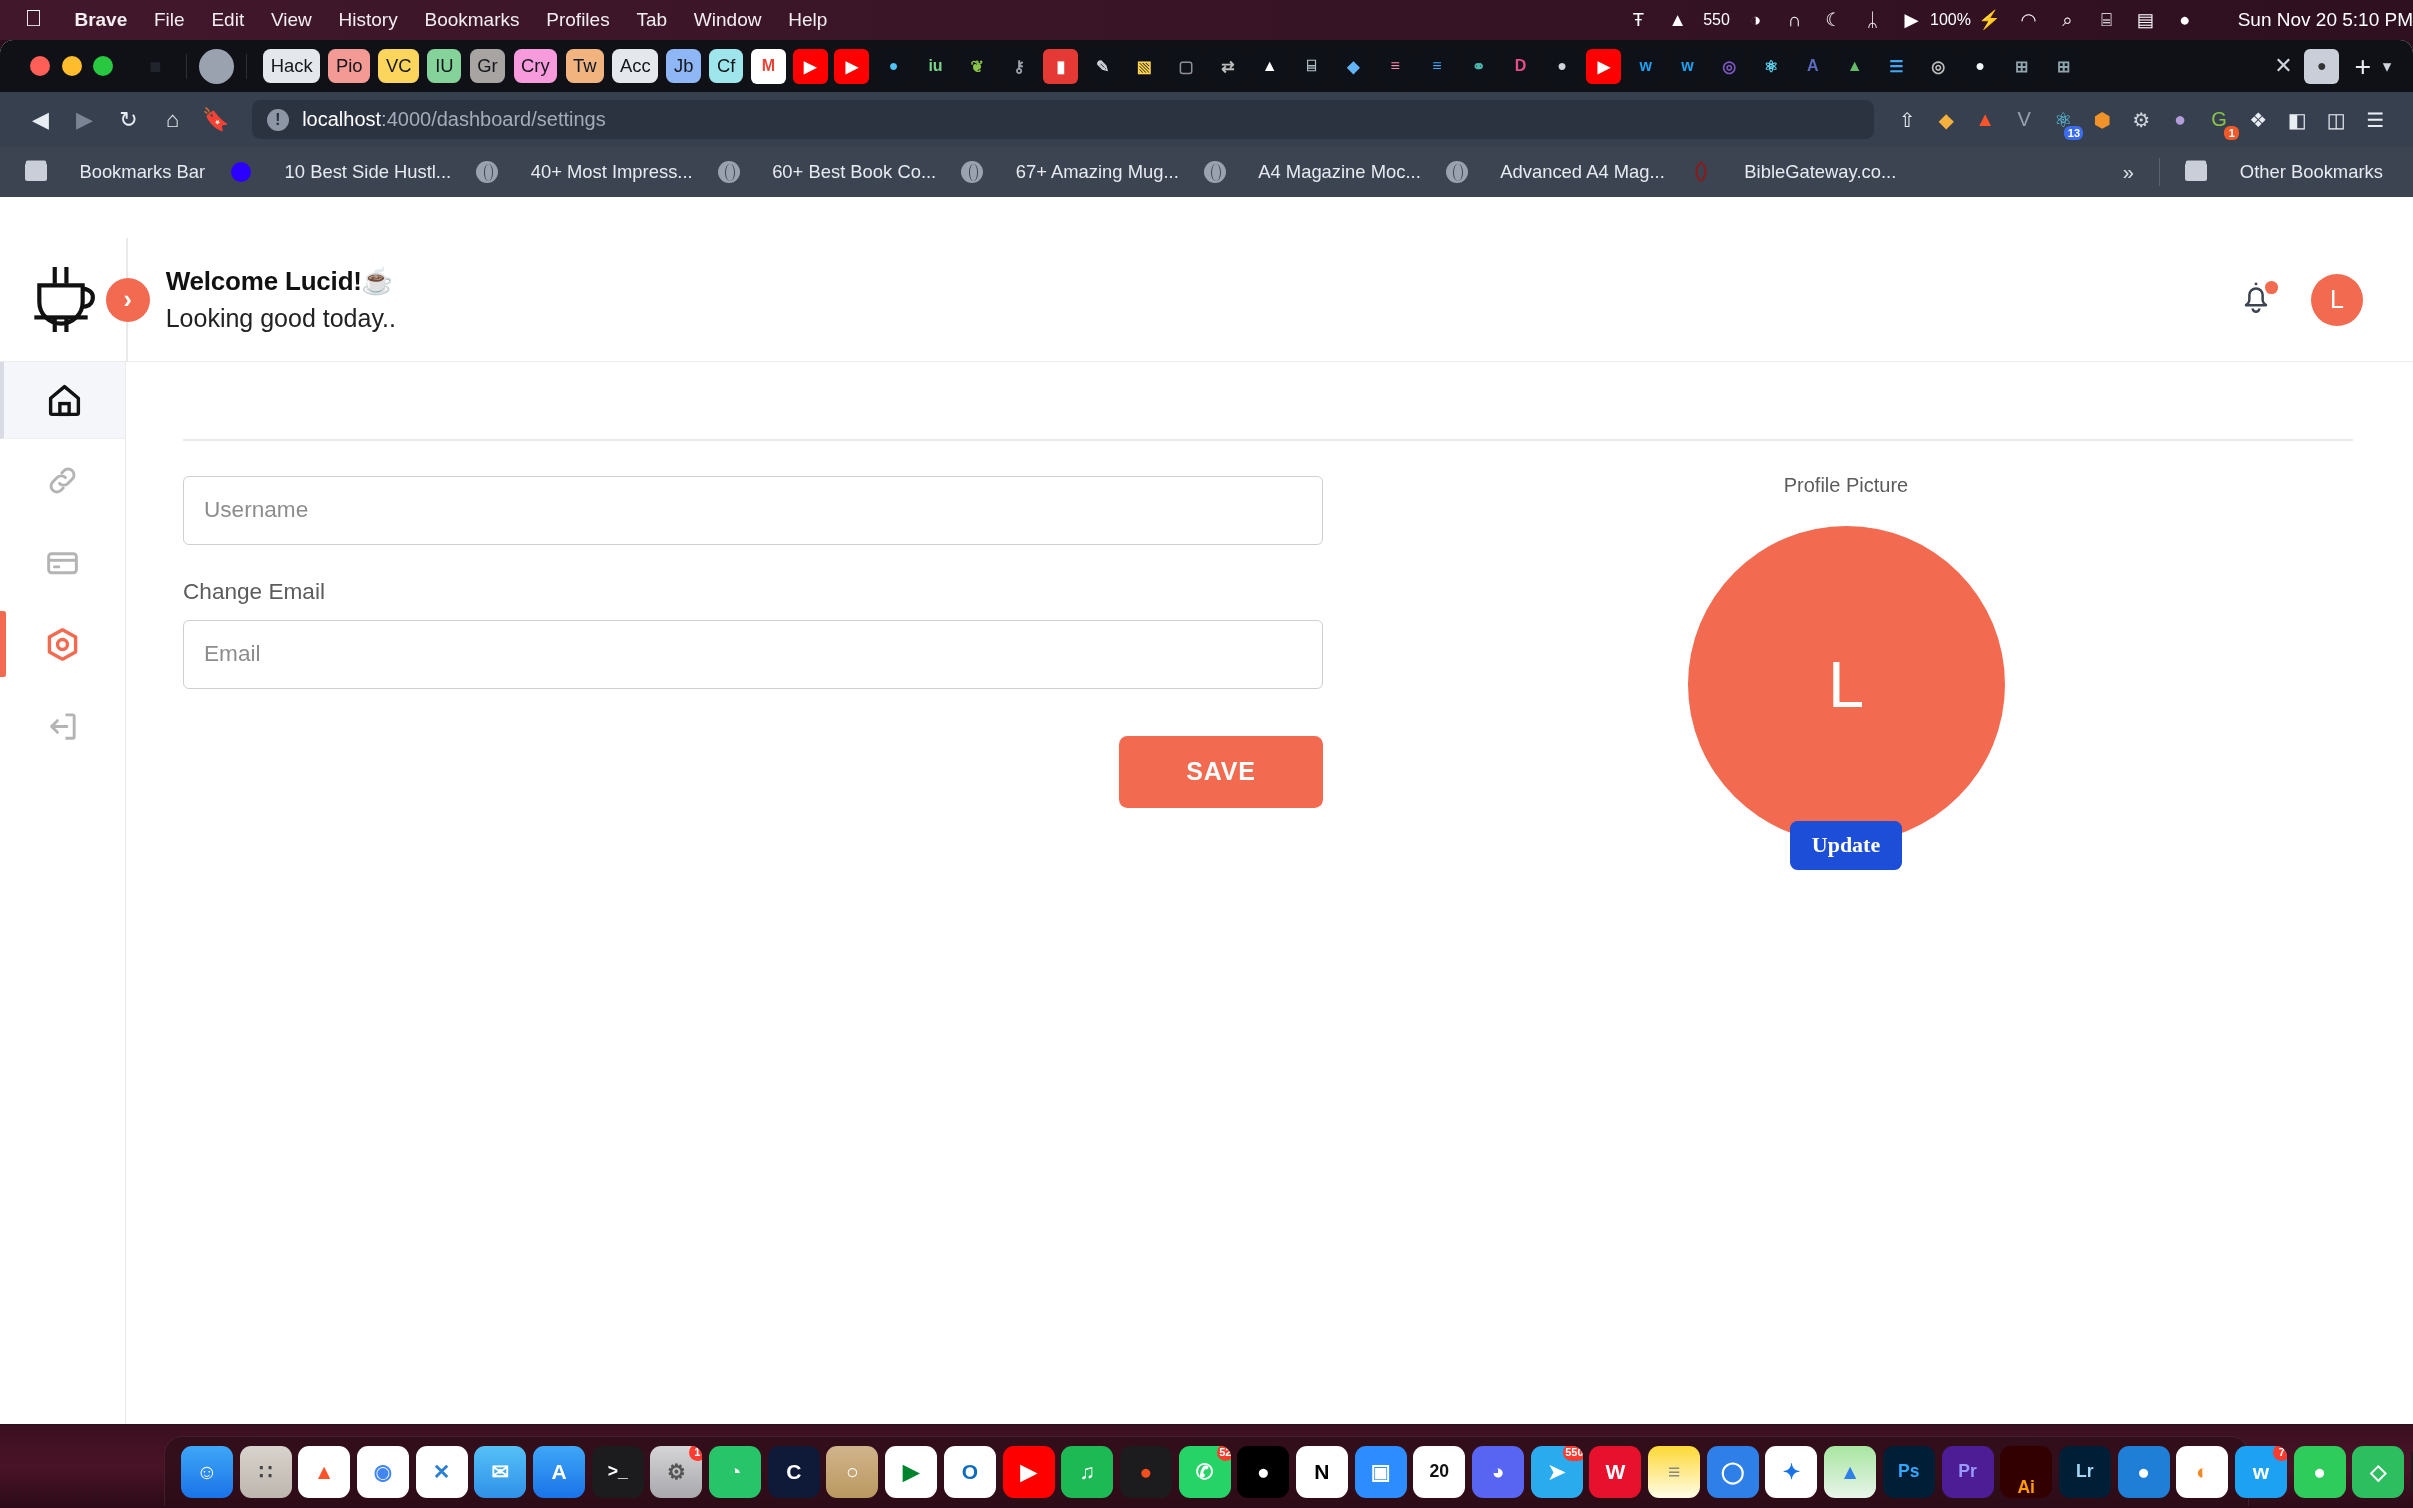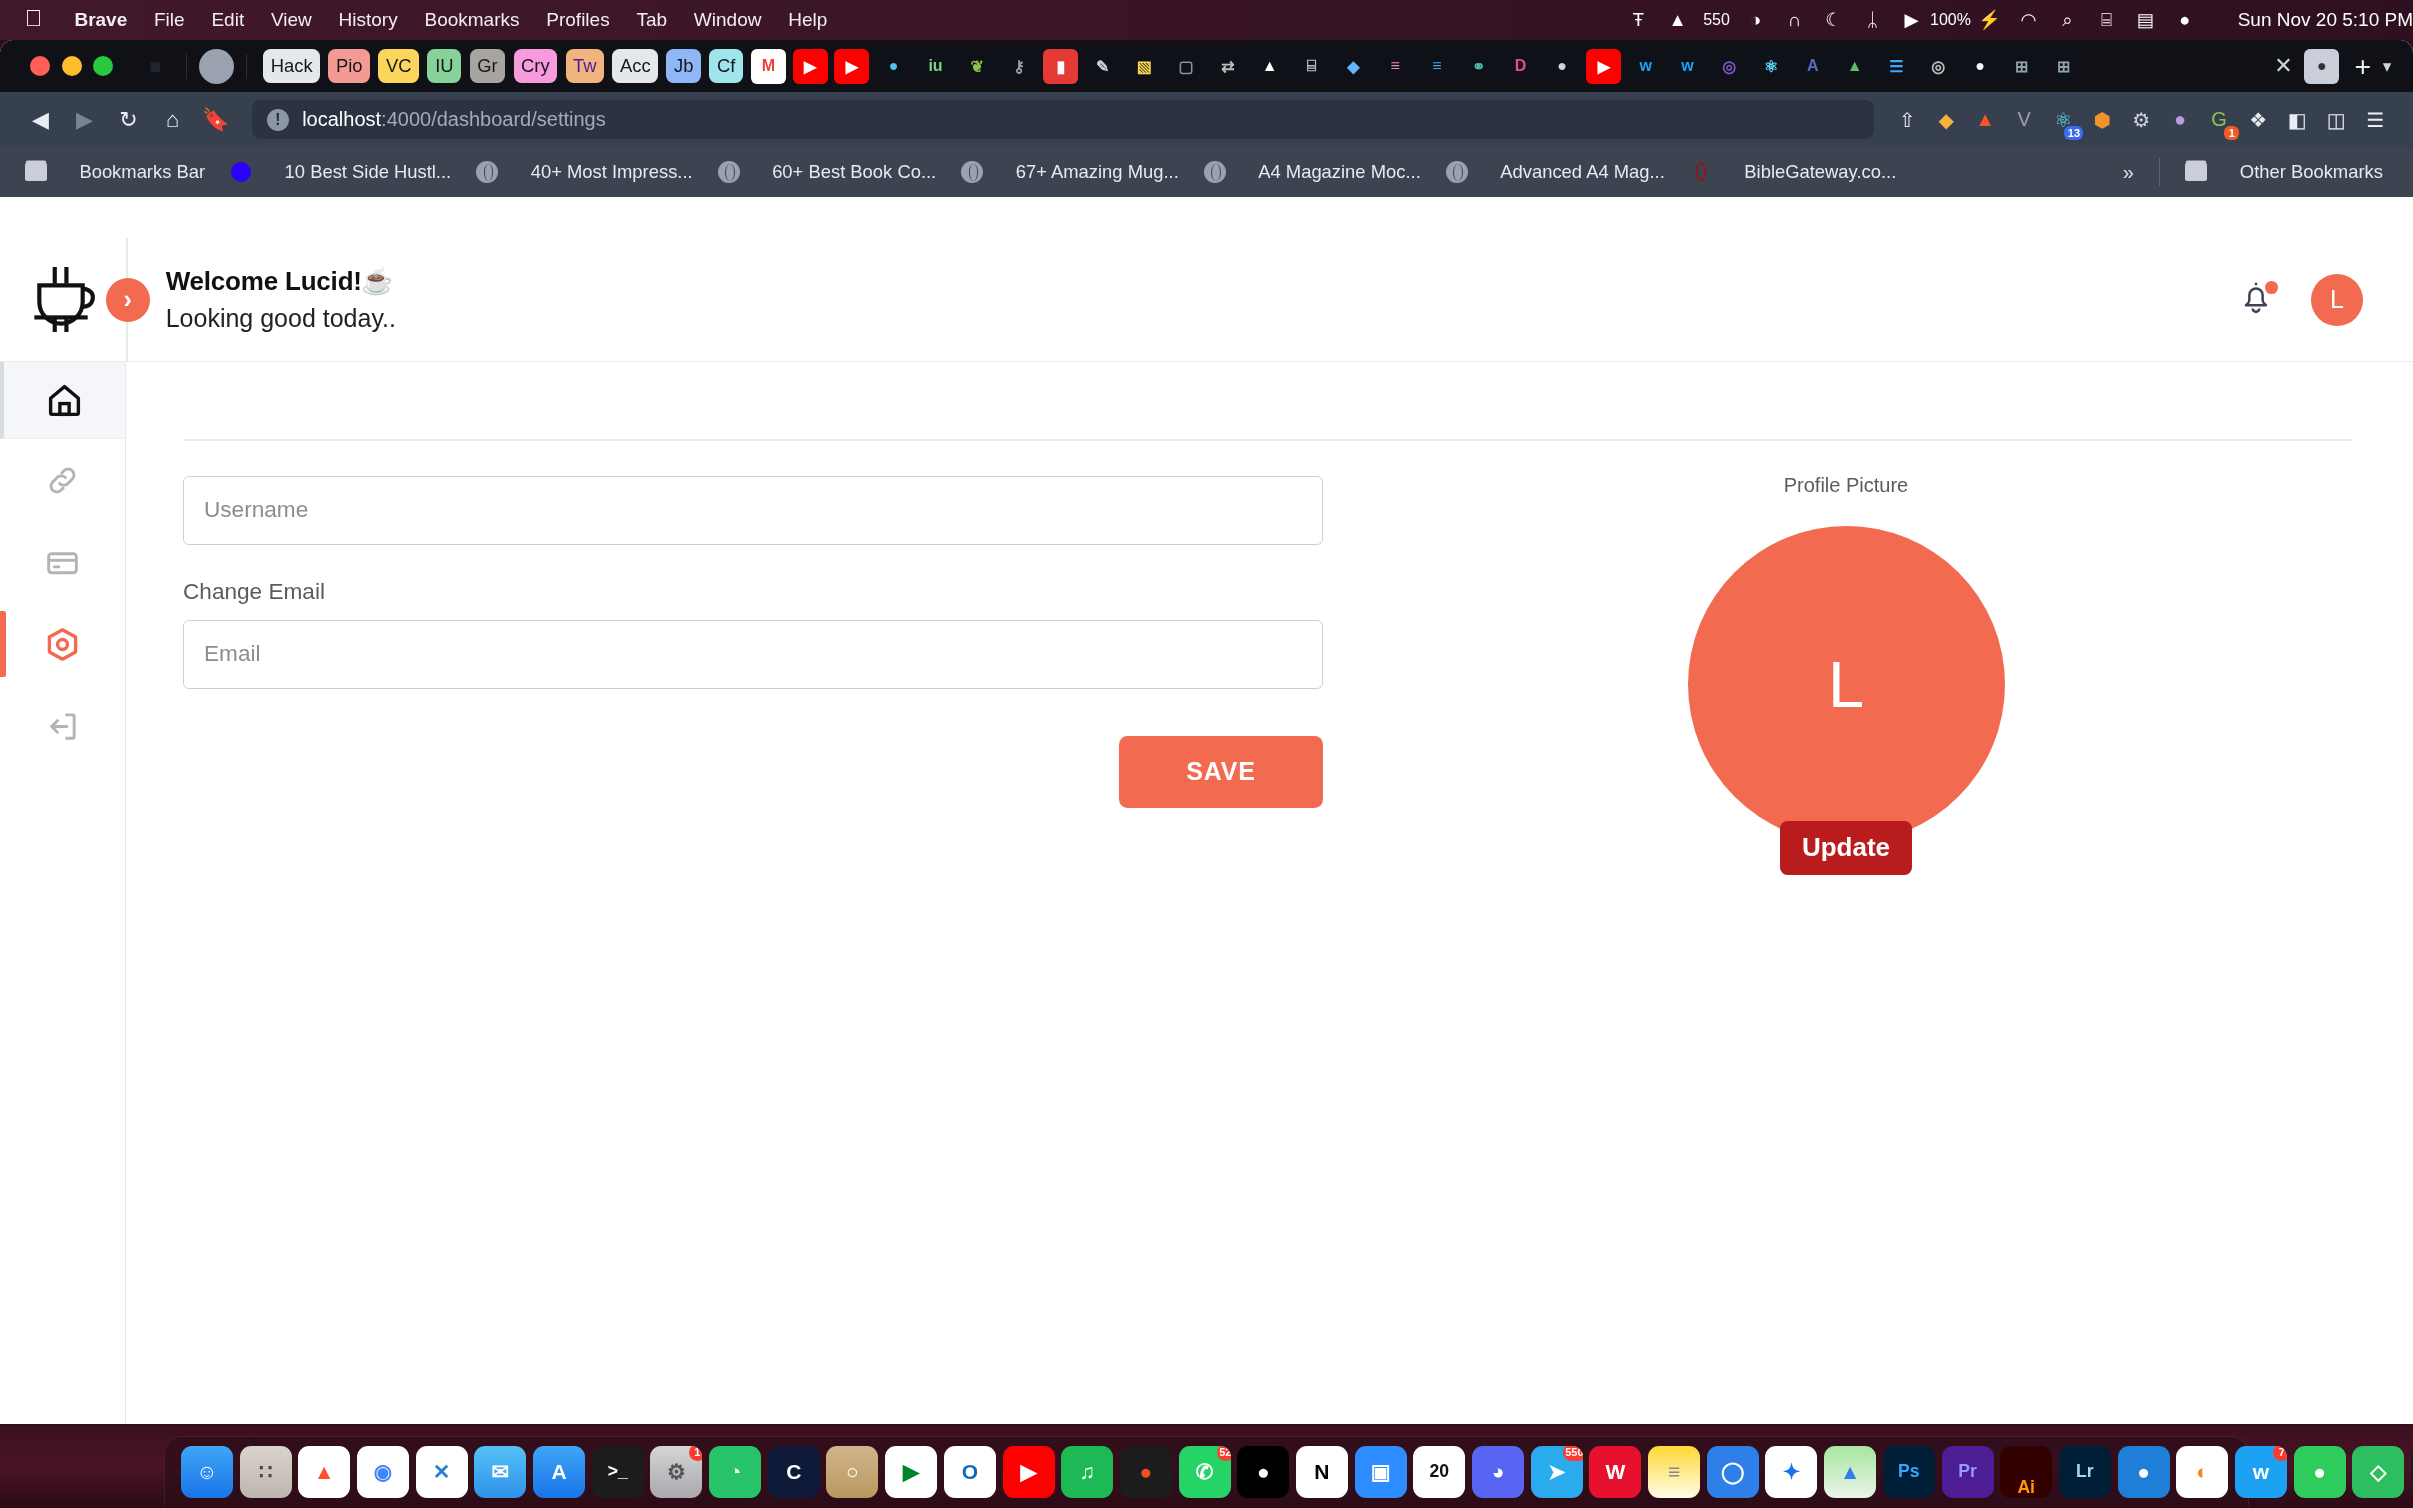--- a/index.html
+++ b/index.html
@@ -199,23 +199,23 @@
     font-family: "Liberation Sans", sans-serif; cursor: pointer;
   }
   #rightcol { flex: 1; display: flex; flex-direction: column; align-items: center; }
   #pplabel { font-size: 20px; color: #5c5c5c; margin-top: -1.7px; }
   #ppcircle {
     width: 317px; height: 317px; border-radius: 50%; background: #f26a4f;
     margin-top: 28.5px; display: flex; align-items: center; justify-content: center;
     color: #fff; font-size: 65px; font-weight: 400;
   }
   #updatebtn {
-    margin-top: -22px; background: #b91c1c; color: #fff; border: none;
-    border-radius: 7.5px; padding: 11.7px 22px; font-size: 26px; font-weight: bold;
-    font-family: Liberation Sans, sans-serif; cursor: pointer;
+    margin-top: -22px; background: #1d4ed8; color: #fff; border: none;
+    border-radius: 7.5px; padding: 11.7px 22px; font-size: 22px; font-weight: bold;
+    font-family: Liberation Serif, serif; cursor: pointer;
   }
 
   
   #desktopstrip {
     position: absolute; left: 0; top: 1425px; width: 2413px; height: 84px;
     background: linear-gradient(180deg,#3a1020 0%, #4a1327 50%, #2a0a16 100%);
   }
   #dock {
     position: absolute; left: 164px; top: 1436px; width: 2085px; height: 70px;
     background: rgba(45,12,24,.72); border-radius: 18.4px 18.4px 0 0;
@@ -281,21 +281,21 @@
     <div class="tsep"></div>
     <div style="width:35px;height:35px;border-radius:50%;background:#9aa2b0;position:relative;flex:none"></div>
     <div class="tsep"></div>
     <div id="tabgroups" style="display:flex;align-items:center">
         <div class="tgroup" style="background: rgb(228, 231, 236); color: rgb(21, 23, 28);">Hack</div>
         <div class="tgroup" style="background: rgb(244, 154, 149); color: rgb(21, 23, 28);">Pio</div>
         <div class="tgroup" style="background: rgb(252, 214, 92); color: rgb(21, 23, 28);">VC</div>
         <div class="tgroup" style="background: rgb(133, 211, 154); color: rgb(21, 23, 28);">IU</div>
         <div class="tgroup" style="background: rgb(167, 164, 161); color: rgb(21, 23, 28);">Gr</div>
         <div class="tgroup" style="background: rgb(247, 155, 220); color: rgb(21, 23, 28);">Cry</div>
-        <div class="tgroup" style="background: rgb(242, 180, 126); color: #4c1d95;">Tw</div>
+        <div class="tgroup" style="background: rgb(242, 180, 126); color: #0f172a;">Tw</div>
         <div class="tgroup" style="background: rgb(228, 231, 236); color: rgb(21, 23, 28);">Acc</div>
         <div class="tgroup" style="background: rgb(143, 183, 245); color: rgb(21, 23, 28);">Jb</div>
         <div class="tgroup" style="background: rgb(158, 229, 236); color: rgb(21, 23, 28);">Cf</div>
       </div>
     <div id="tablist" style="display:flex;align-items:center;flex:1;min-width:0;overflow:hidden">
         <div class="tabicon" style="background: rgb(255, 255, 255); color: rgb(234, 67, 53);">M</div>
         <div class="tabicon" style="background: rgb(255, 0, 0); color: rgb(255, 255, 255);">▶</div>
         <div class="tabicon" style="background: rgb(255, 0, 0); color: rgb(255, 255, 255);">▶</div>
         <div class="tabicon" style="background: rgb(14, 17, 23); color: rgb(79, 195, 247);">●</div>
         <div class="tabicon" style="background: rgb(14, 17, 23); color: rgb(123, 211, 137);">iu</div>

